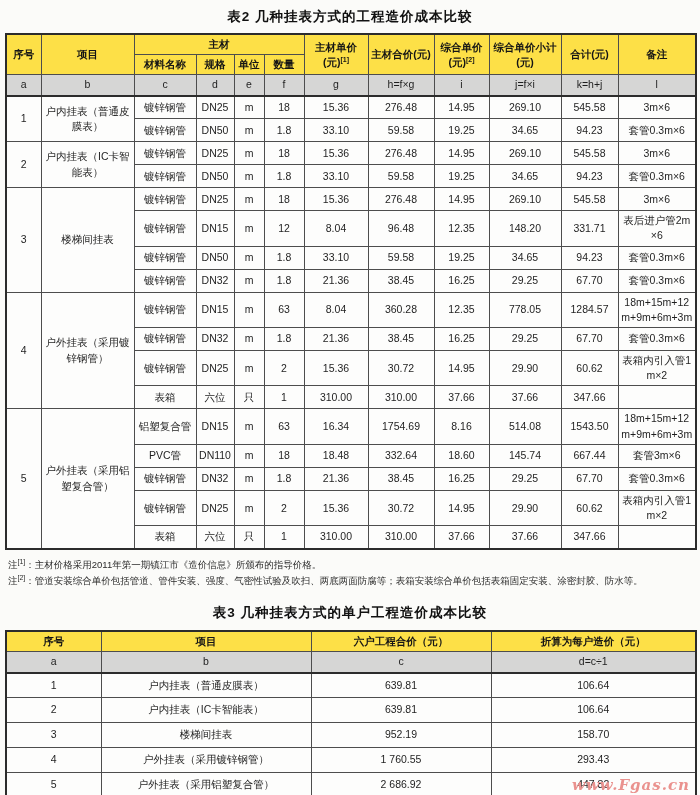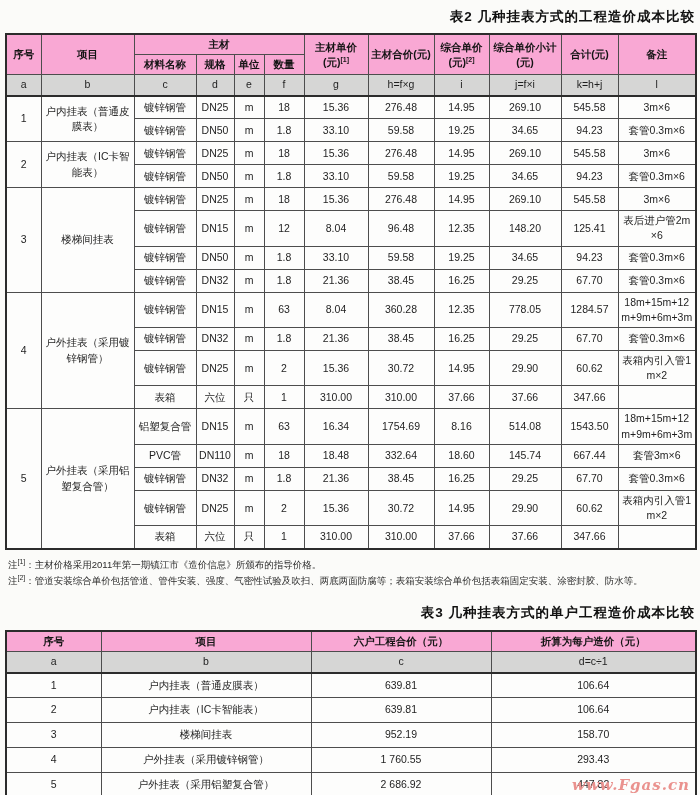--- a/index.html
+++ b/index.html
@@ -8,21 +8,21 @@
     width: 700px; height: 795px;
     background: #fbfbf9;
     font-family: "Liberation Sans", "DejaVu Sans", sans-serif;
     color: #1e1e1e;
     position: relative;
     overflow: hidden;
   }
   .page { padding: 5px 5px 0 5px; }
 
   .tbl-title {
-    text-align: right;
+    text-align: center;
     font-size: 13.5px;
     font-weight: bold;
     letter-spacing: 1px;
     margin: 3px 0 7px 0;
     color: #111;
   }
   .title3 { margin-top: 14px; margin-bottom: 8px; }
 
   table {
     border-collapse: collapse;
@@ -35,21 +35,21 @@
     border: 1px solid #4d4d4d;
     font-size: 10.5px;
     text-align: center;
     vertical-align: middle;
     padding: 2px 2px;
     line-height: 1.45;
     word-break: break-all;
     overflow: hidden;
   }
   thead th {
-    background: #f9a8d4;
+    background: #fde047;
     font-weight: bold;
     color: #151515;
   }
   tr.letters td {
     background: #d6d6d5;
     border-bottom: 2px solid #2c2c2c;
     height: 20px;
     font-weight: normal;
   }
   #t2-body td { height: 23px; }
@@ -200,21 +200,21 @@
         </tr>
         <tr>
           <td>镀锌钢管</td>
           <td>DN15</td>
           <td>m</td>
           <td>12</td>
           <td>8.04</td>
           <td>96.48</td>
           <td>12.35</td>
           <td>148.20</td>
-          <td>125.41</td>
+          <td>331.71</td>
           <td>表后进户管2m×6</td>
         </tr>
         <tr>
           <td>镀锌钢管</td>
           <td>DN50</td>
           <td>m</td>
           <td>1.8</td>
           <td>33.10</td>
           <td>59.58</td>
           <td>19.25</td>

